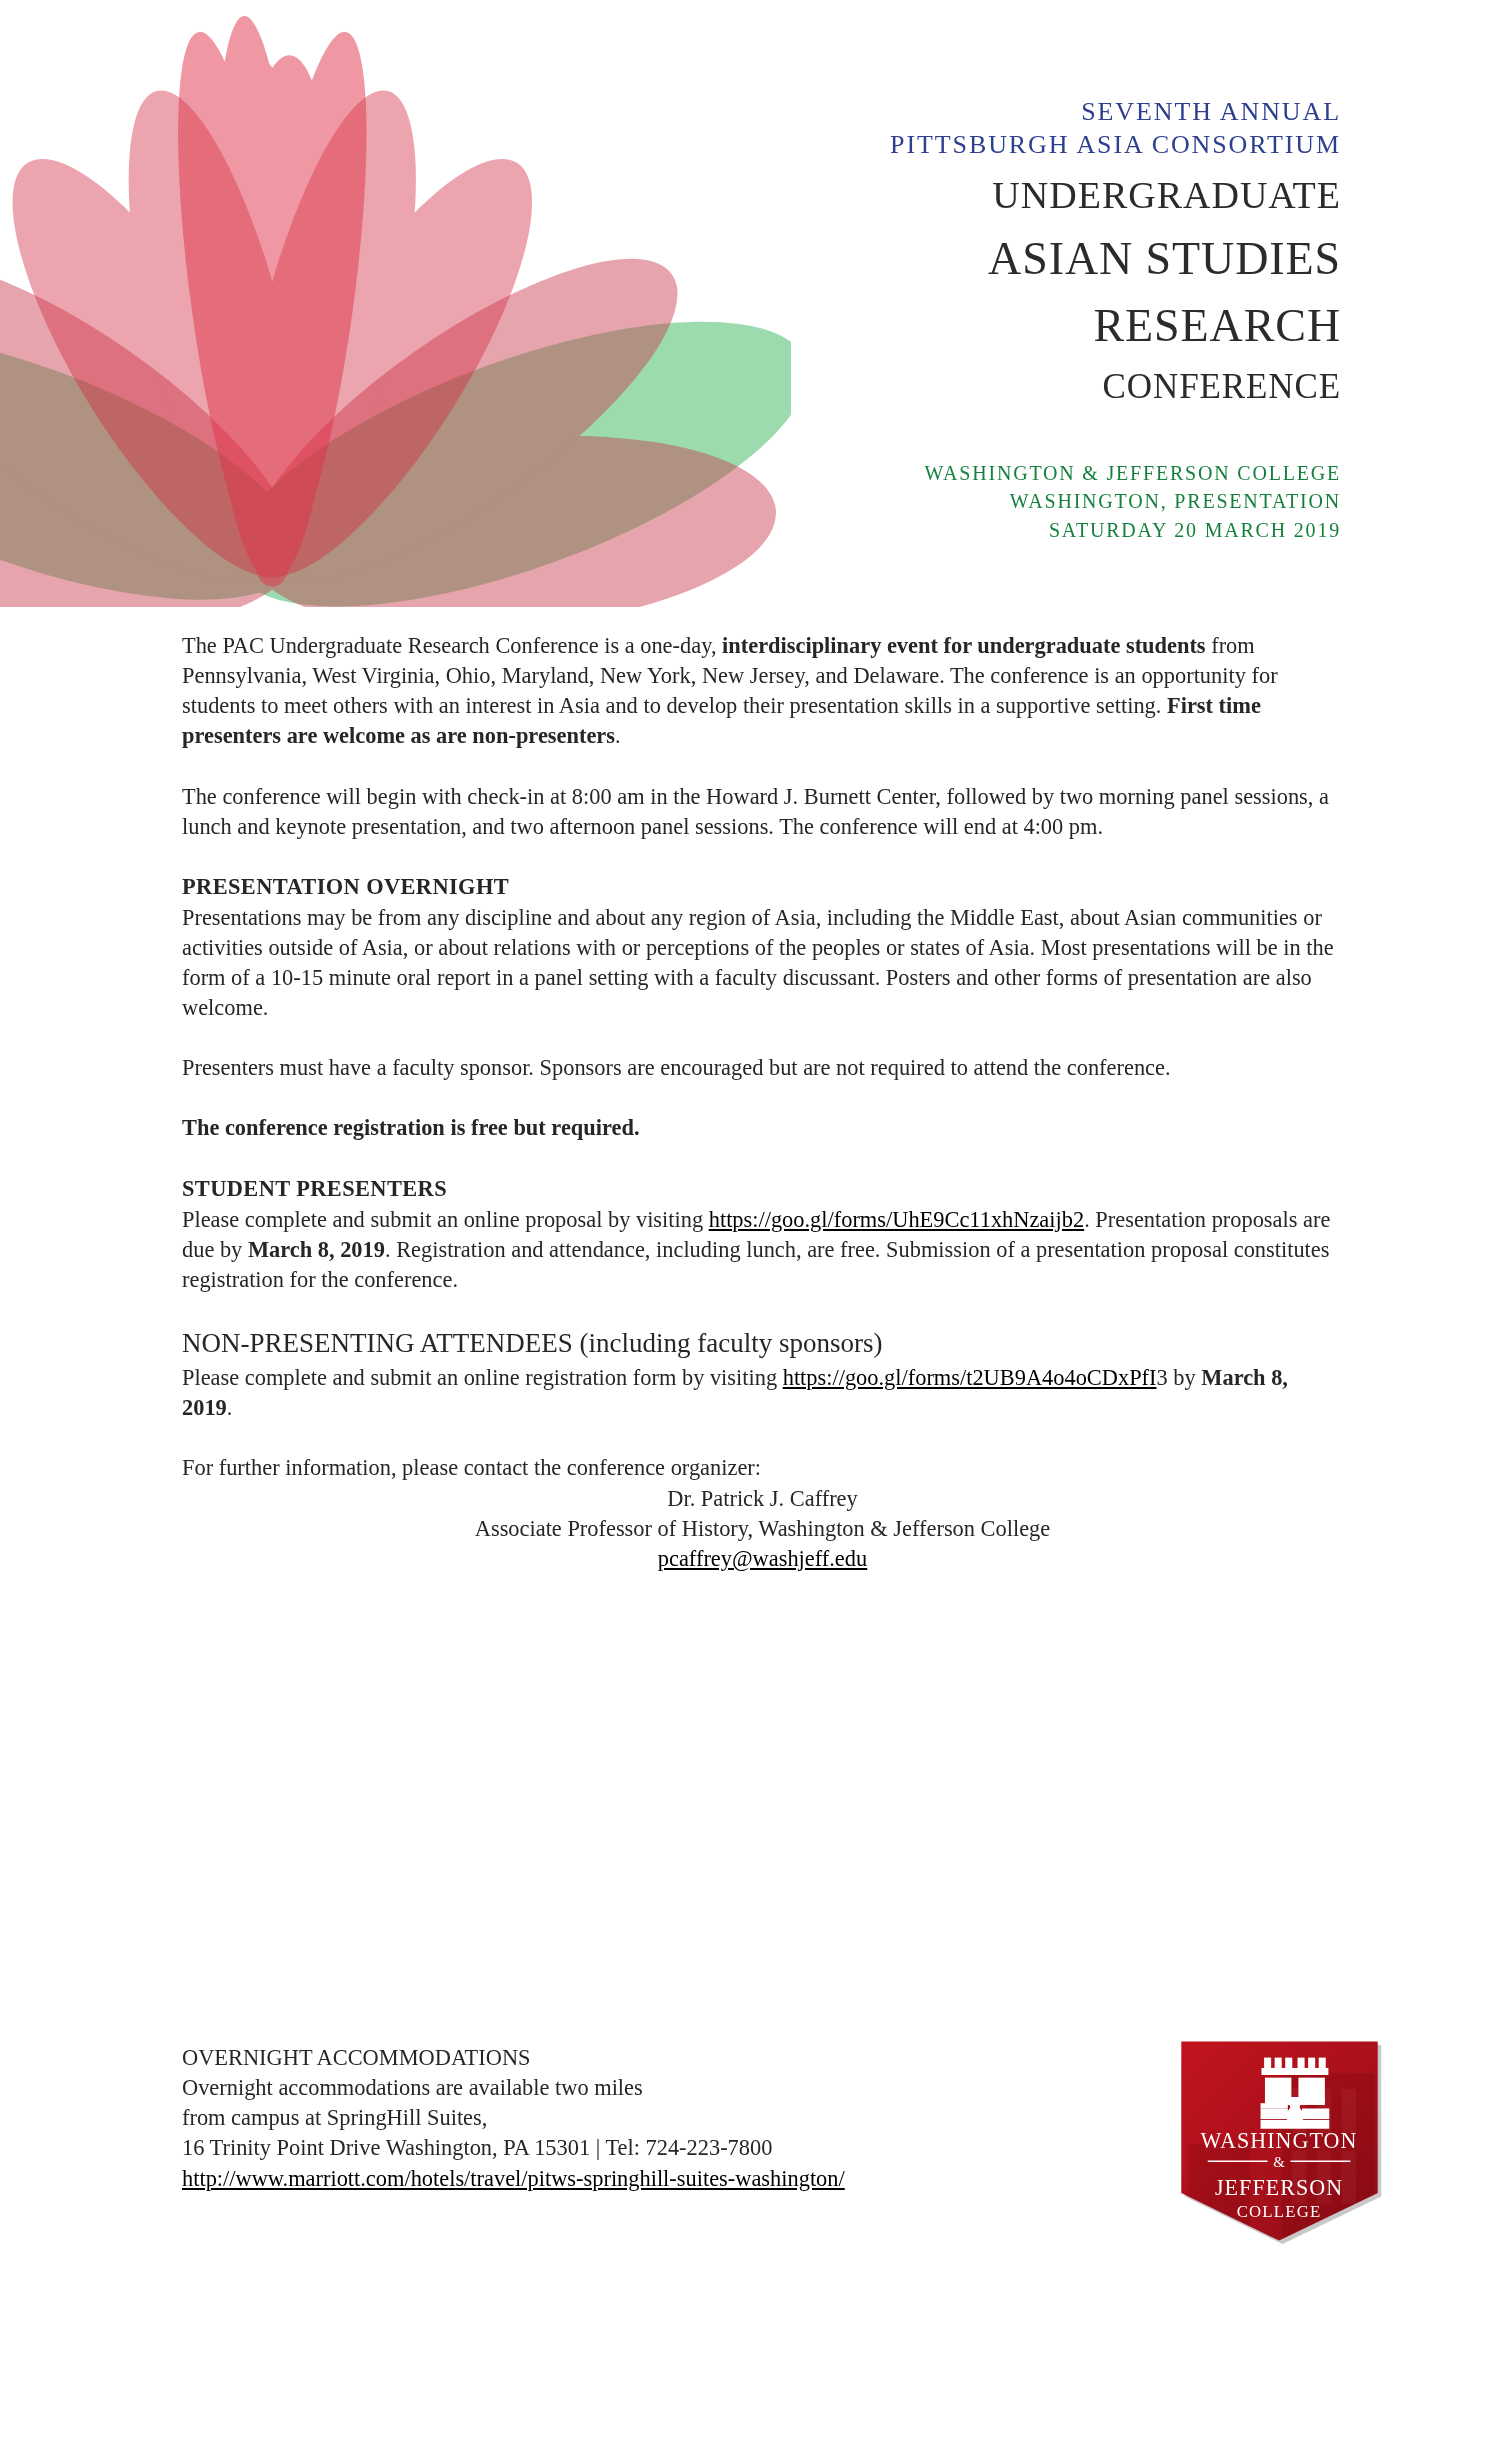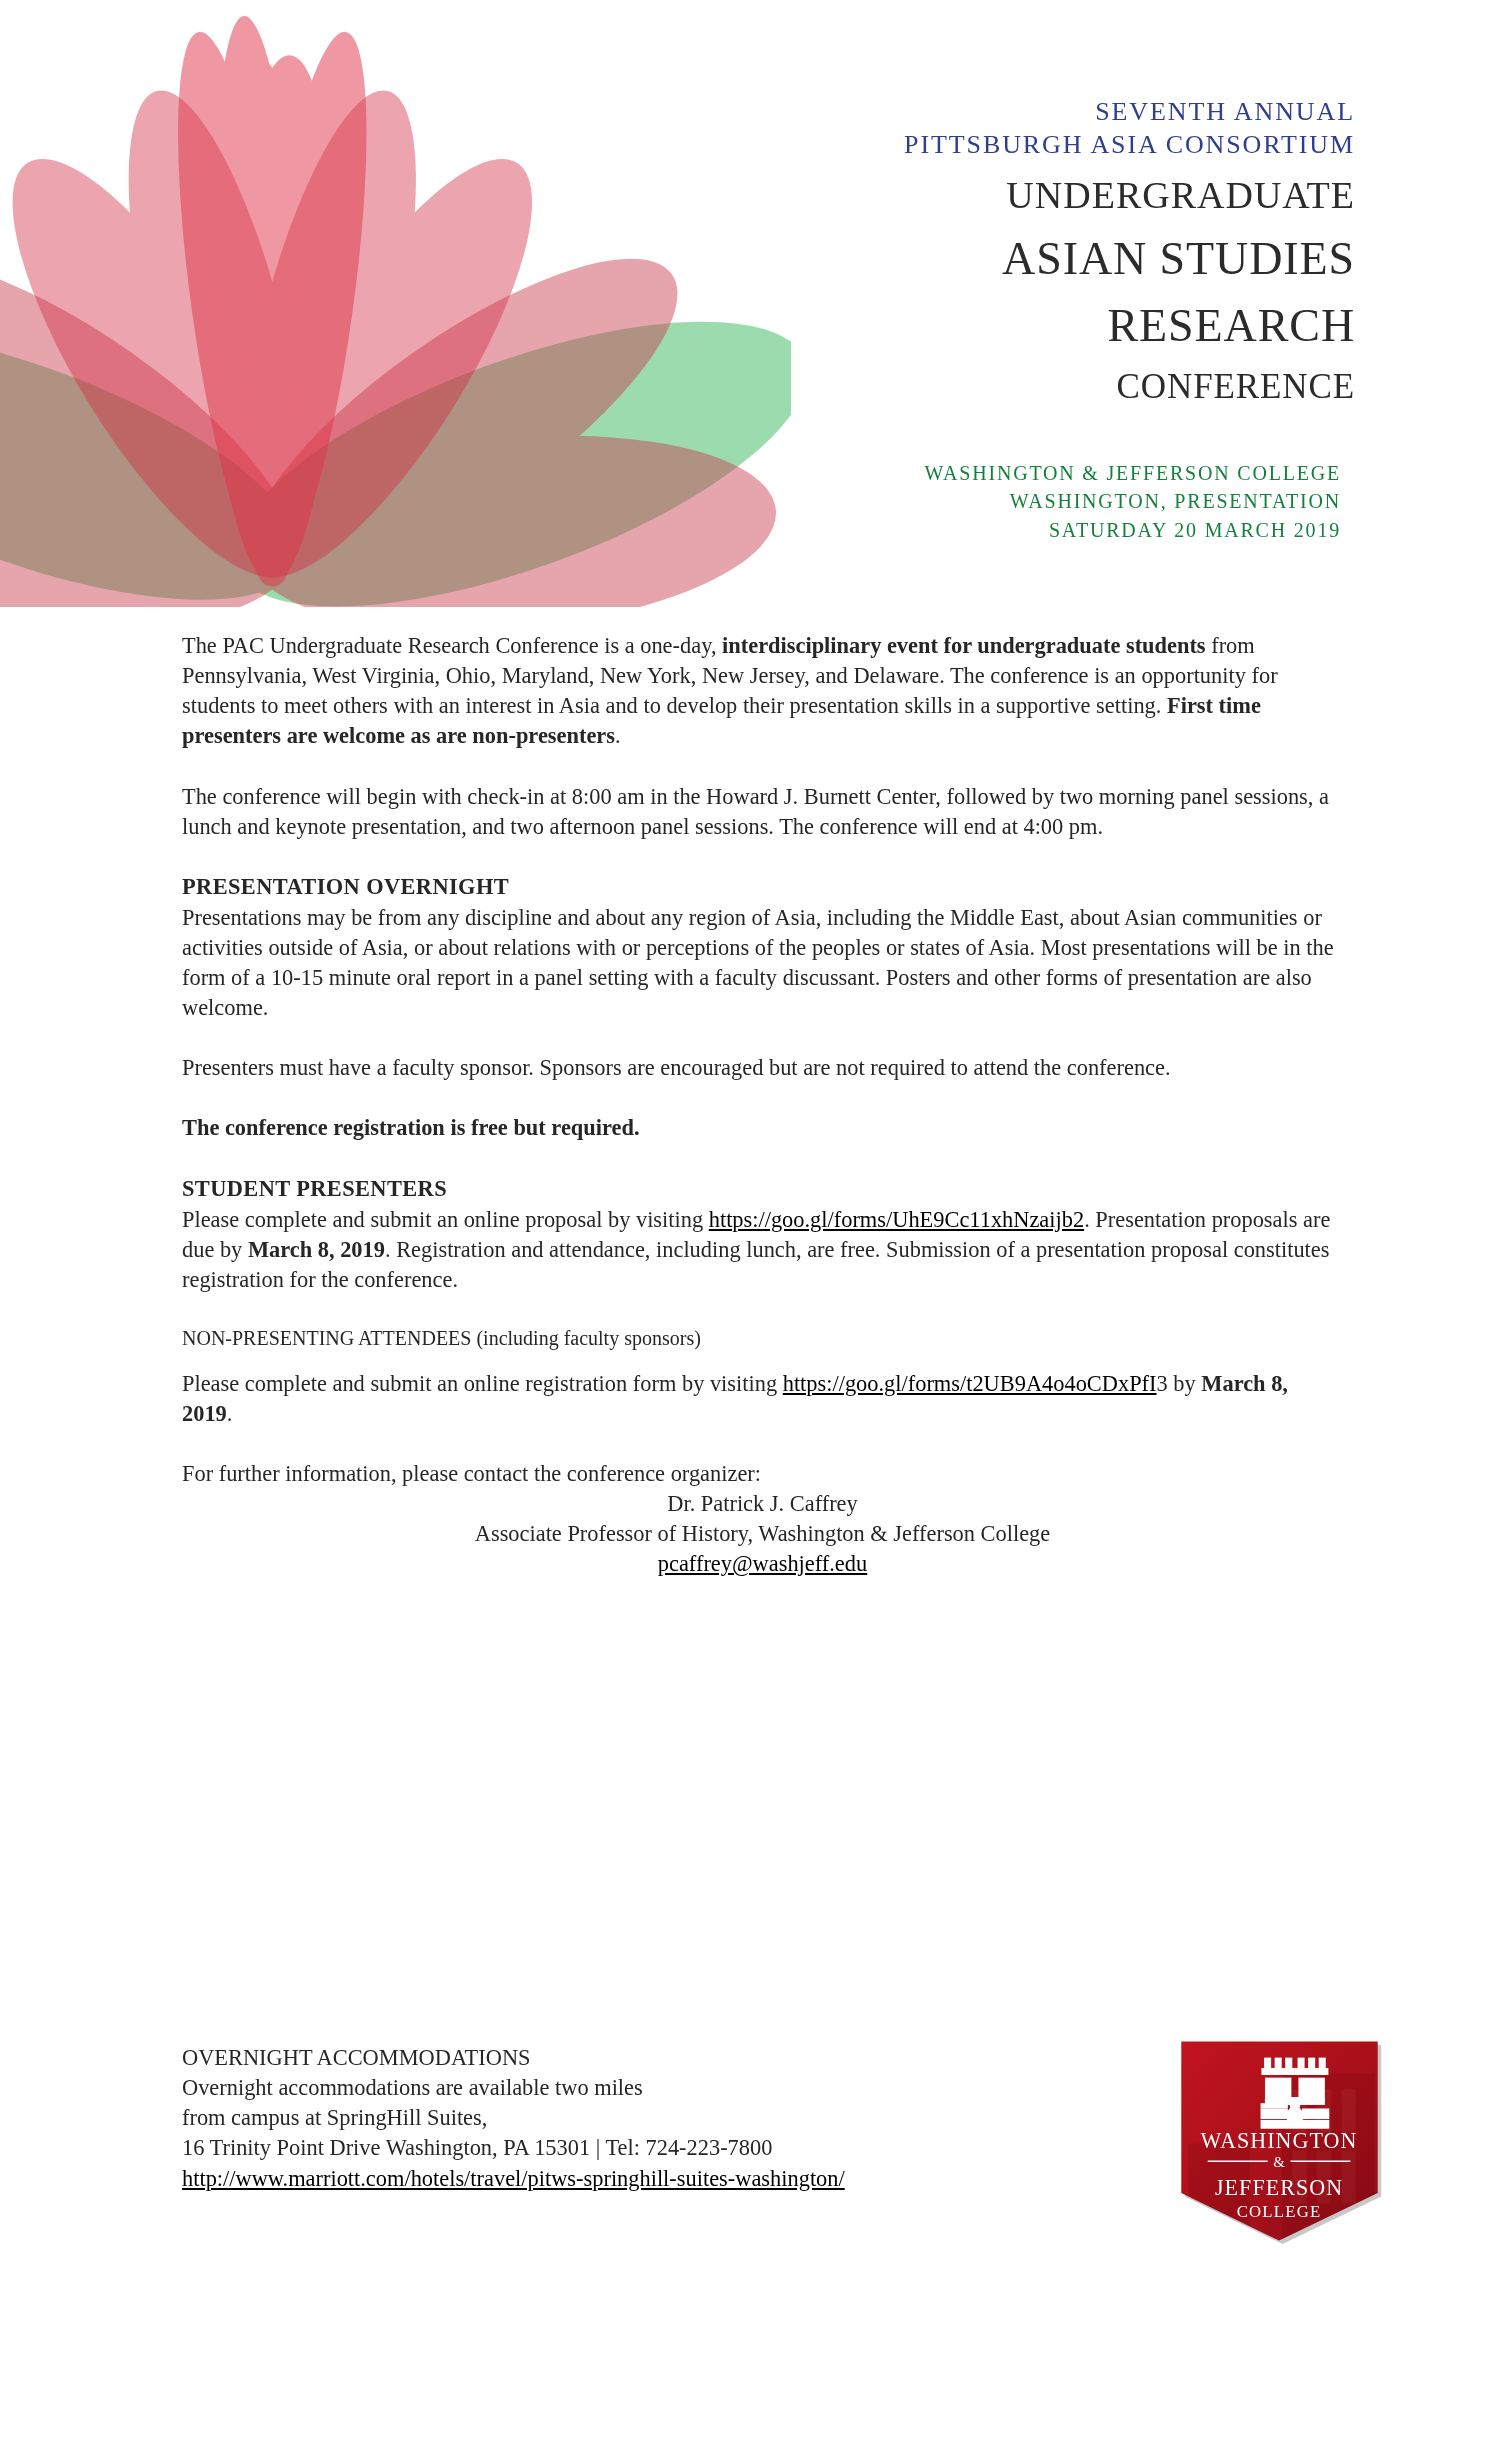--- a/index.html
+++ b/index.html
@@ -22,21 +22,21 @@
     left: -53px;
     top: -26px;
     width: 844px;
     height: 633px;
     pointer-events: none;
   }
 
   
   #header-block {
     position: absolute;
-    right: 140px;
+    right: 154px;
     top: 95px;
     width: 704px;
     text-align: right;
   }
   .kicker {
     color: #2e3f8f;
     font-size: 26px;
     letter-spacing: 1.9px;
     line-height: 1.28;
     white-space: nowrap;
@@ -84,22 +84,22 @@
     text-align: left;
   }
   h3.section {
     margin: 0 0 0.9px 0;
     font-size: 22.4px;
     font-weight: bold;
     letter-spacing: 0.4px;
     line-height: 1.345;
   }
   h3.section-plain {
-    margin: 0 0 17px 0;
-    font-size: 20px;
+    margin: 0 0 2px 0;
+    font-size: 27px;
     font-weight: normal;
     line-height: 1.345;
   }
   b, strong { font-weight: bold; }
   a.lnk {
     color: #000000;
     text-decoration: underline;
   }
   .center { text-align: center; }
   .contact-line { font-size: 22.4px; line-height: 1.345; }

